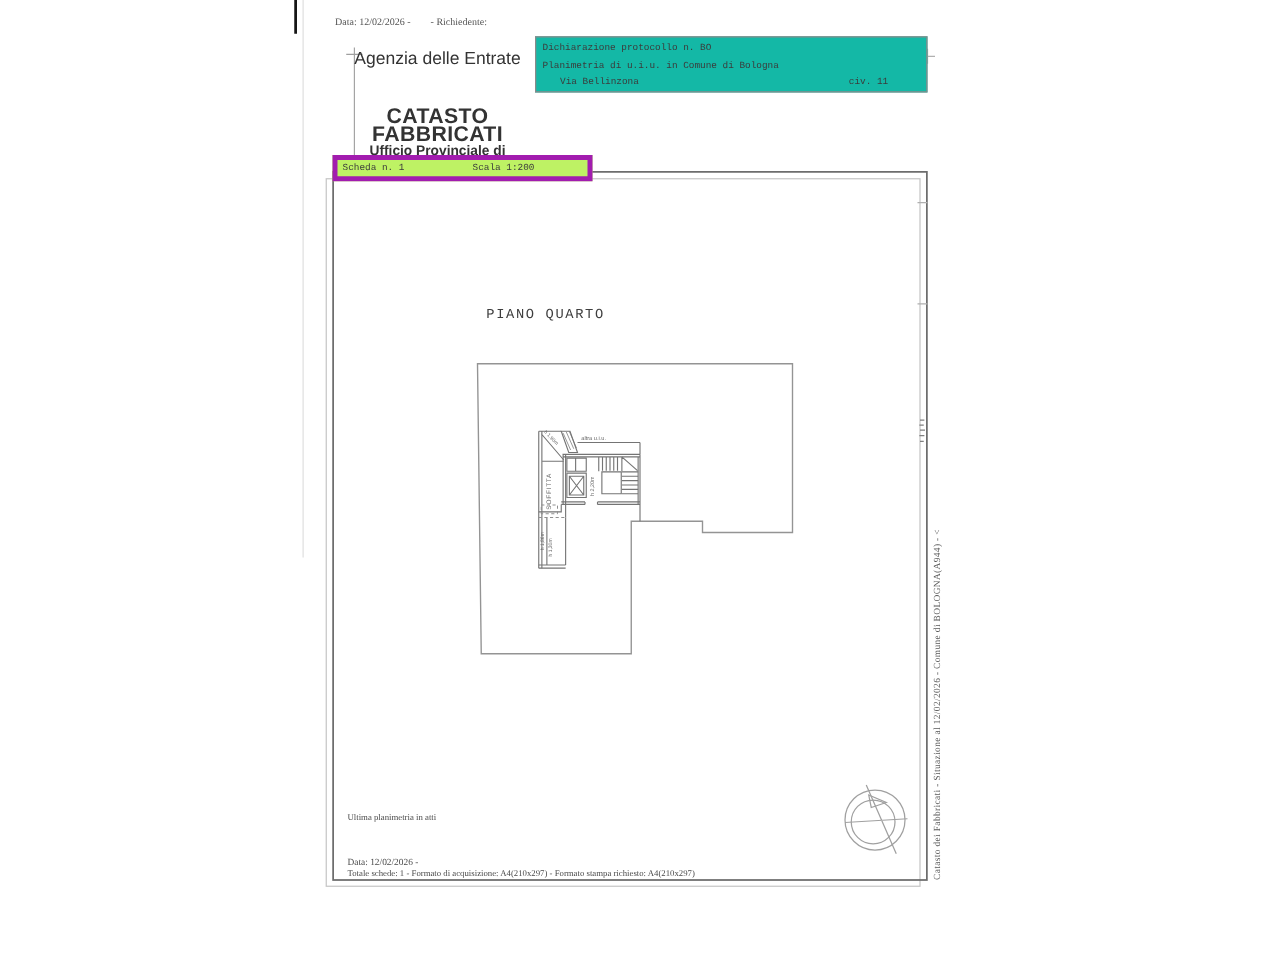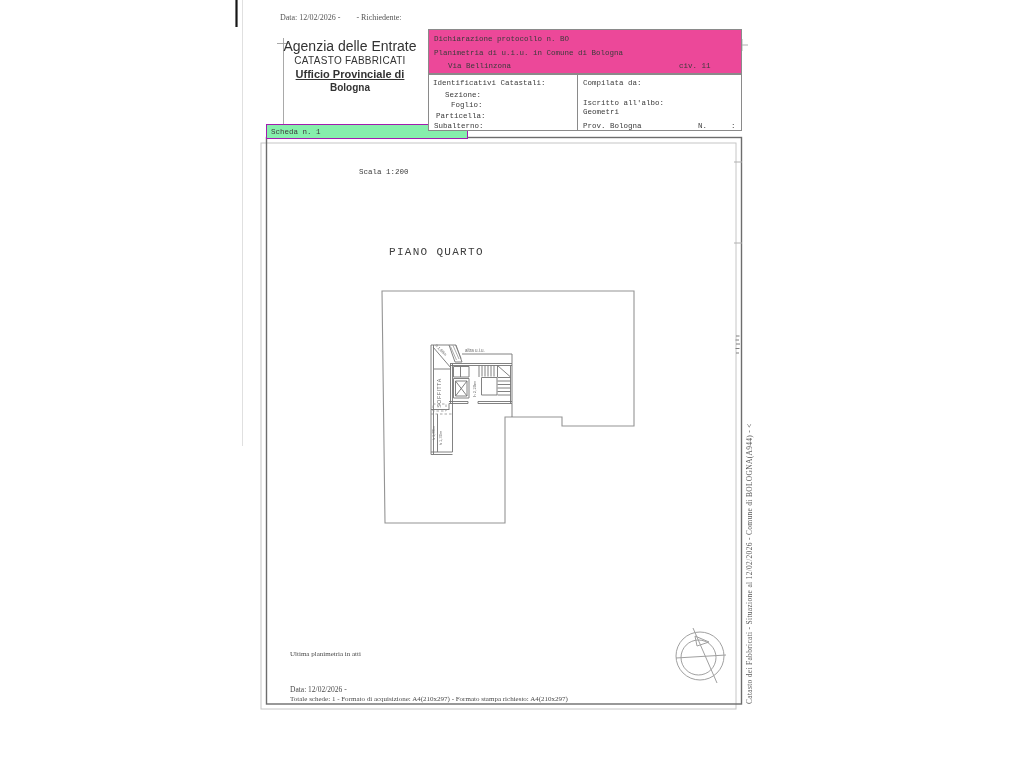--- a/index.html
+++ b/index.html
@@ -1,40 +1,40 @@
 <!DOCTYPE html>
 <html><head>
 <meta charset="utf-8">
 <style>
   html,body{margin:0;padding:0;}
   .page{position:relative;width:1024px;height:768px;background:#ffffff;overflow:hidden;
         font-family:"Liberation Sans",sans-serif;}
   .abs{position:absolute;}
   .mono{font-family:"Liberation Mono",monospace;color:#3b3b3b;font-size:7.5px;line-height:10px;white-space:pre;}
-  .serif{font-family:"Liberation Serif",serif;color:#4a4a4a;white-space:nowrap;margin-left:12px;}
+  .serif{font-family:"Liberation Serif",serif;color:#4a4a4a;white-space:nowrap;}
   .sans{font-family:Liberation Mono, monospace;}
 
   
   .top-meta{left:268px;top:13px;display:flex;gap:16px;font-size:8px;color:#555;}
 
   
   .office{left:283px;top:40px;width:134px;text-align:center;color:#333;}
   .office .l1{font-size:14px;font-weight:normal;line-height:13px;}
-  .office .l2{font-size:10px;font-weight:normal;line-height:15px;letter-spacing:.3px;}
+  .office .l2{font-size:17px;font-weight:bold;line-height:15px;letter-spacing:.3px;margin-top:32px;}
   .office .l3{font-size:11px;font-weight:bold;line-height:13px;text-decoration:underline;}
   .office .l4{font-size:10px;font-weight:bold;line-height:14px;}
 
   
-  .scheda{left:266px;top:124px;width:200px;height:13px;border:1px solid #a21caf;background:#86efac;}
+  .scheda{left:266px;top:124px;width:200px;height:13px;border:4px solid #a21caf;background:#bef264;}
   .scheda span{position:absolute;top:1.5px;}
   .scheda .s1{left:4px;}
-  .scheda .s2{left:92px;margin-top:40px;}
+  .scheda .s2{left:108px;}
 
   
-  .boxdecl{left:428px;top:29px;width:314px;height:45px;border:1px solid #8a8a8a;background:#ec4899;box-sizing:border-box;}
+  .boxdecl{left:428px;top:29px;width:314px;height:45px;border:1px solid #8a8a8a;background:#14b8a6;box-sizing:border-box;}
   .boxdecl span{position:absolute;}
   .boxid{left:428px;top:74px;width:150px;height:57px;border:1px solid #8a8a8a;background:#fff;box-sizing:border-box;}
   .boxid span{position:absolute;}
   .boxcomp{left:577px;top:74px;width:165px;height:57px;border:1px solid #8a8a8a;background:#fff;box-sizing:border-box;}
   .boxcomp span{position:absolute;}
 
   
   .floor-title{left:389px;top:246px;font-size:11px;letter-spacing:1.3px;color:#3e3e3e;}
 
   
@@ -136,36 +136,21 @@
     <span class="s2">Scala 1:200</span>
   </div>
 
   <div class="abs boxdecl mono">
     <span style="left:5px;top:4px">Dichiarazione protocollo n. BO</span>
     <span style="left:5px;top:17.5px">Planimetria di u.i.u. in Comune di Bologna</span>
     <span style="left:19px;top:31px">Via Bellinzona</span>
     <span style="left:250px;top:31px">civ. 11</span>
   </div>
 
-  <div class="abs boxid mono">
-    <span style="left:4px;top:3px">Identificativi Catastali:</span>
-    <span style="left:16px;top:14.5px">Sezione:</span>
-    <span style="left:22px;top:25px">Foglio:</span>
-    <span style="left:7px;top:35.5px">Particella:</span>
-    <span style="left:5px;top:46px">Subalterno:</span>
-  </div>
 
-  <div class="abs boxcomp mono">
-    <span style="left:5px;top:3px">Compilata da:</span>
-    <span style="left:5px;top:23px">Iscritto all'albo:</span>
-    <span style="left:5px;top:32px">Geometri</span>
-    <span style="left:5px;top:46px">Prov. Bologna</span>
-    <span style="left:120px;top:46px">N.</span>
-    <span style="left:153px;top:46px">:</span>
-  </div>
 
   <div class="abs floor-title sans">PIANO QUARTO</div>
 
   <div class="abs serif f1">Ultima planimetria in atti</div>
   <div class="abs serif f2">Data: 12/02/2026 -</div>
   <div class="abs serif f3">Totale schede: 1 - Formato di acquisizione: A4(210x297) - Formato stampa richiesto: A4(210x297)</div>
 
   <div class="abs margin-caption">Catasto dei Fabbricati - Situazione al 12/02/2026 - Comune di BOLOGNA(A944) - &lt;</div>
 
 </div>

